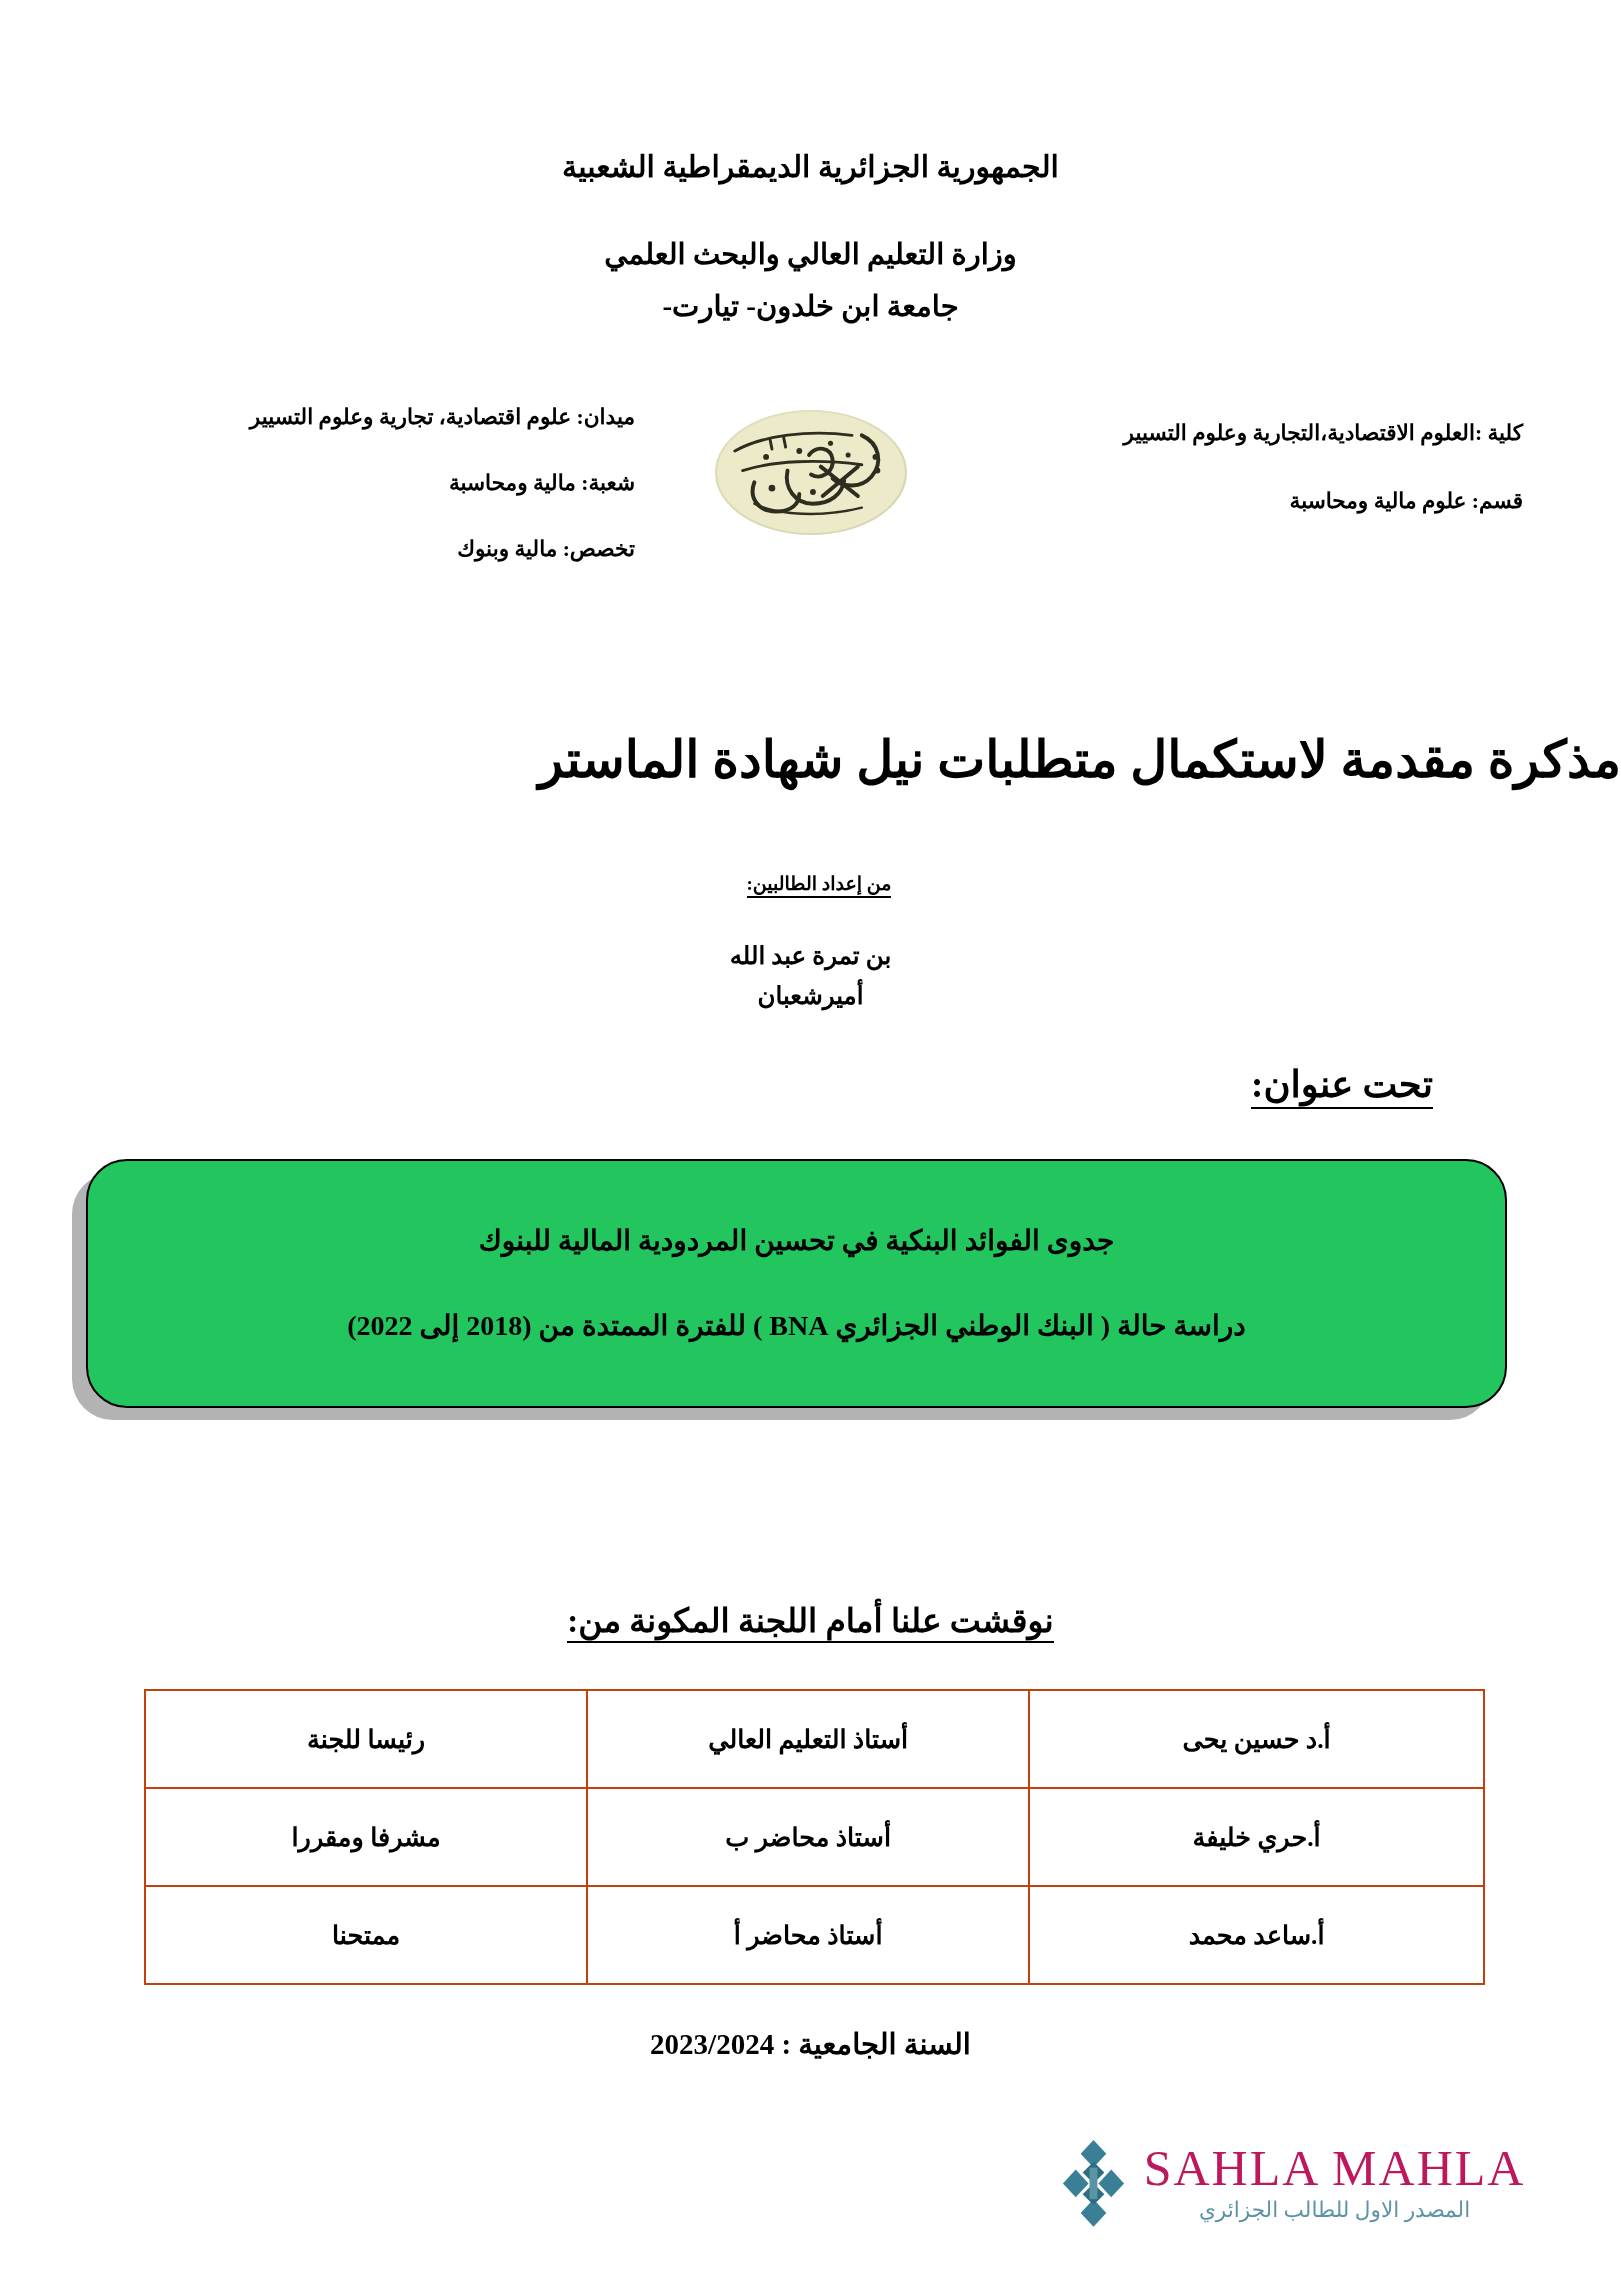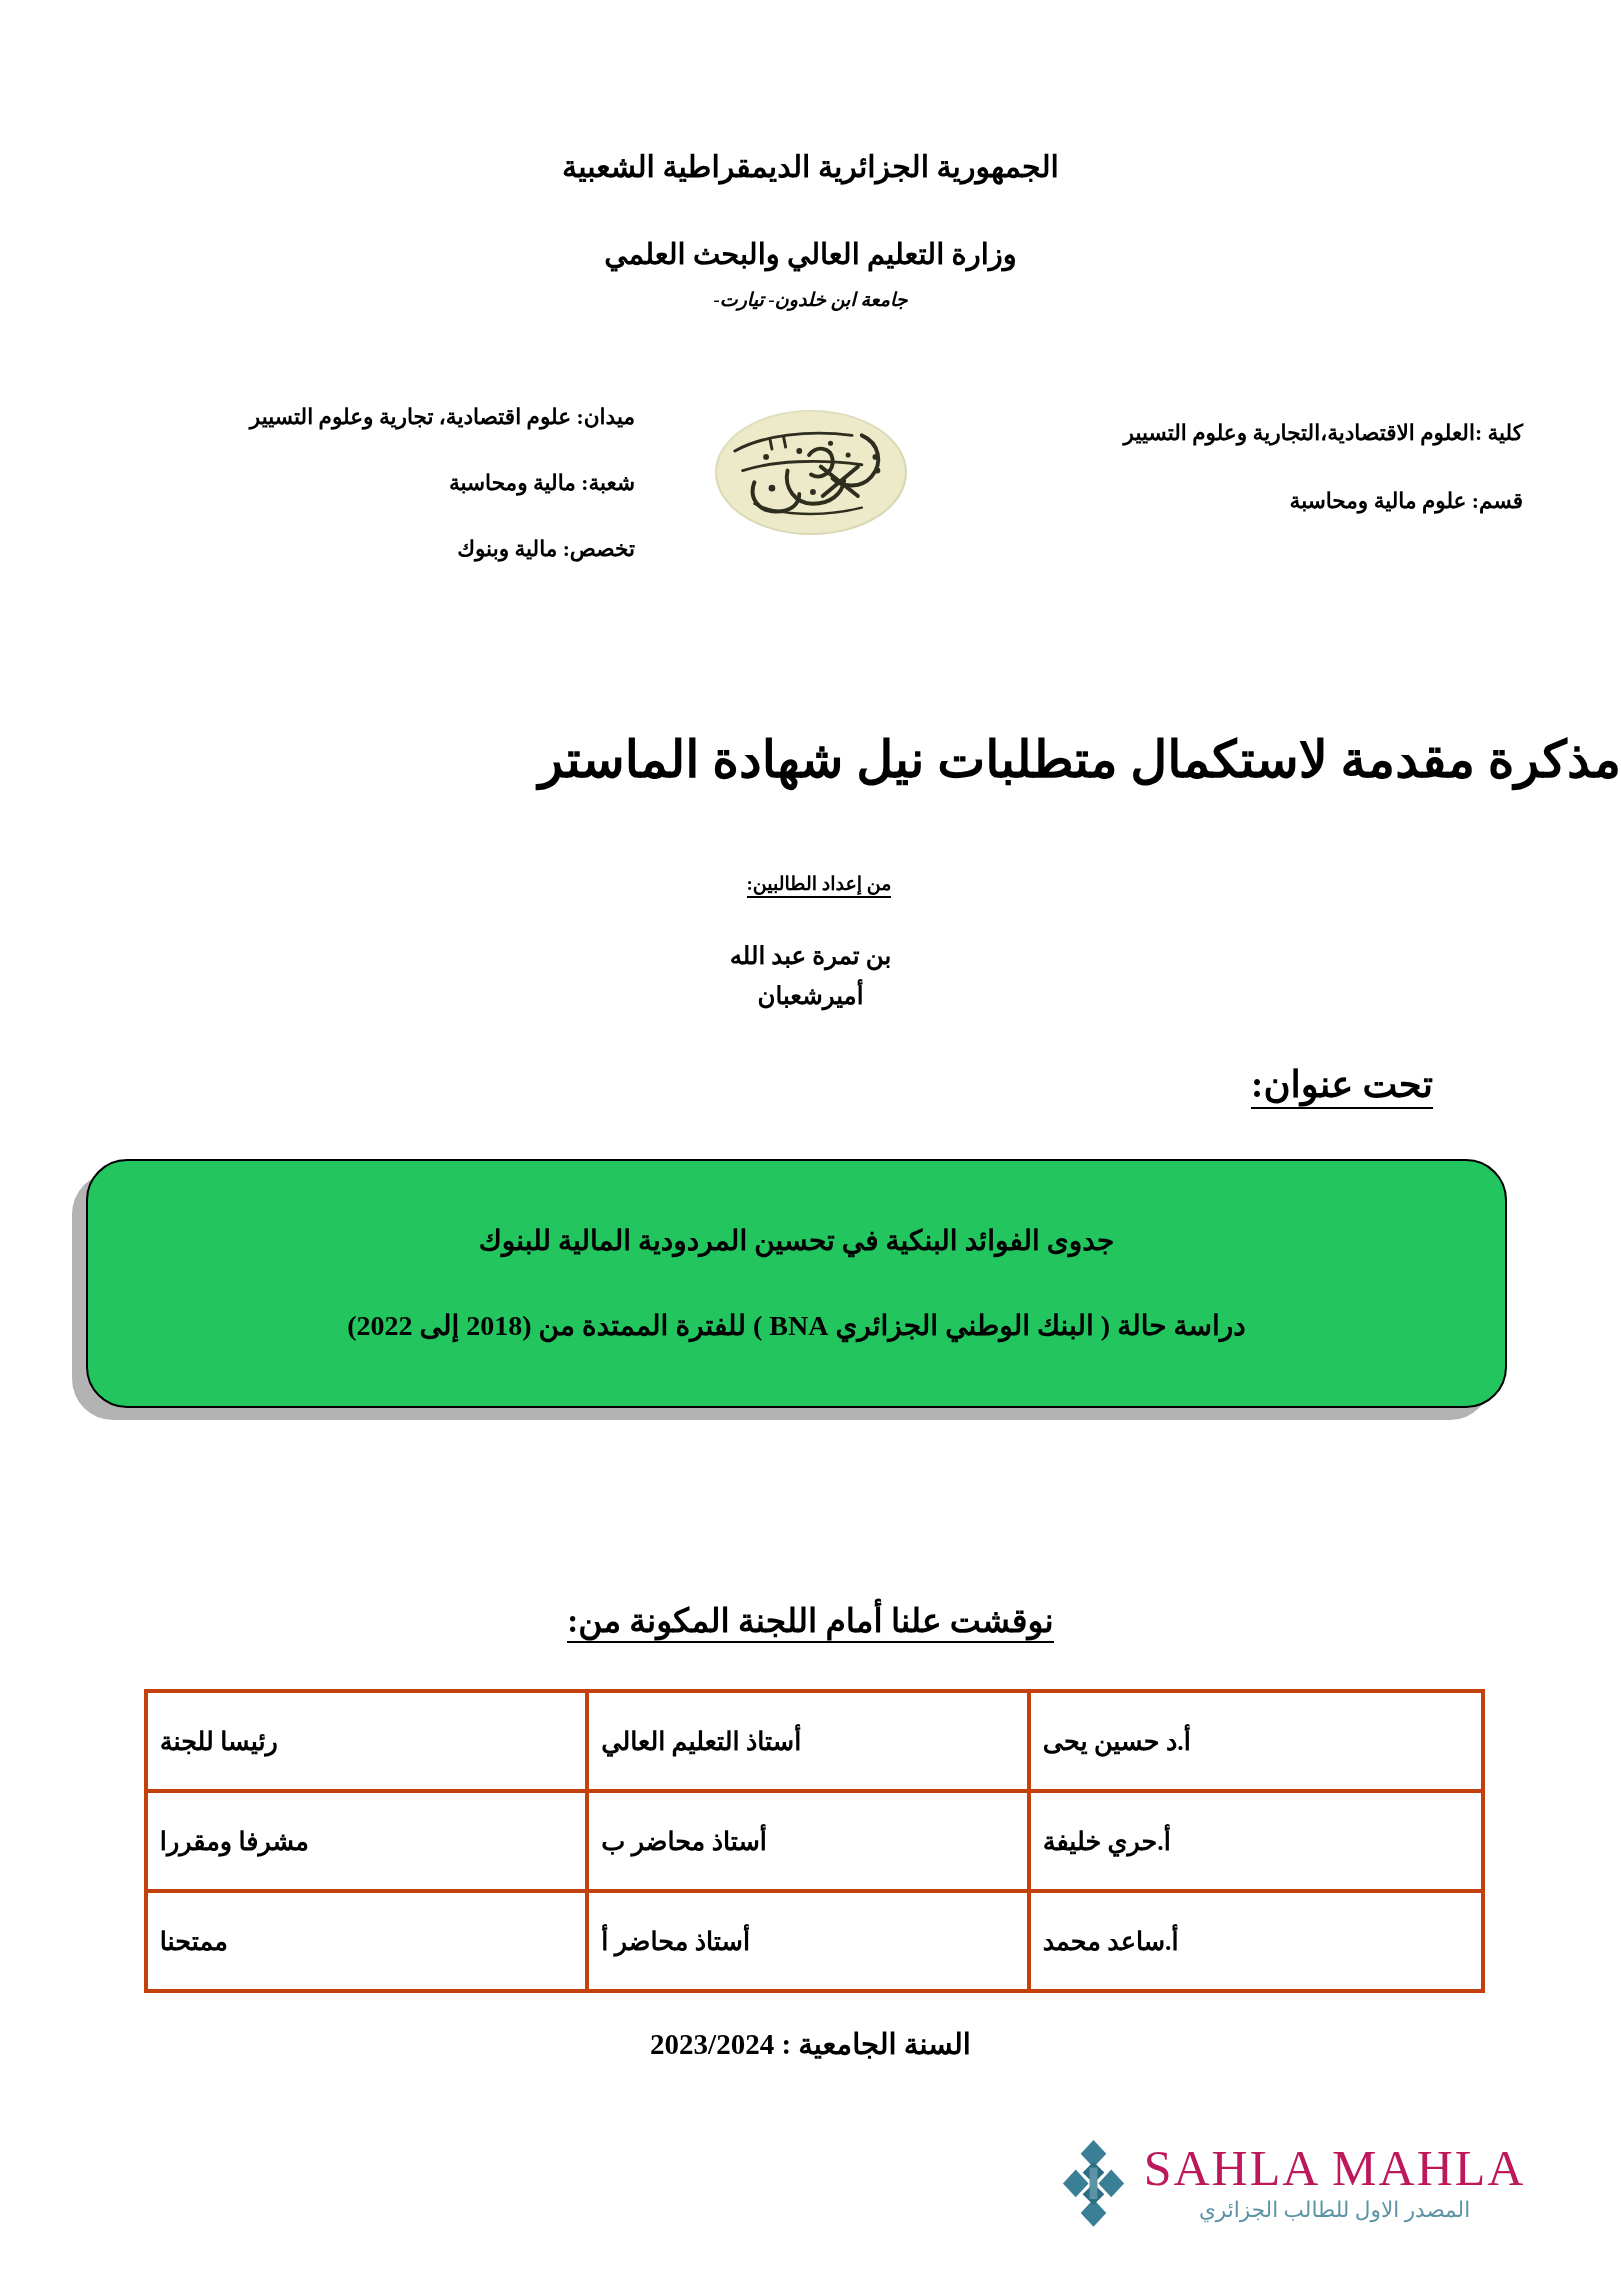--- a/index.html
+++ b/index.html
@@ -38,22 +38,21 @@
   }
   .hdr-republic {
     font-size: 30px;
     margin-bottom: 47px;
   }
   .hdr-ministry {
     font-size: 29px;
     margin-bottom: 13.7px;
   }
   .hdr-university {
-    font-size: 19px;
-    font-style: italic;
+    font-size: 29px;
   }
 
   
   .infoband {
     position: absolute;
     top: 404px;
     left: 0;
     right: 0;
     height: 216px;
   }
@@ -200,23 +199,23 @@
 
   table.committee {
     position: absolute;
     top: 1689px;
     left: 144px;
     width: 1341px;
     border-collapse: collapse;
     table-layout: fixed;
   }
   table.committee td {
-    border: 4px solid #c2410c;
+    border: 2px solid #c2410c;
     height: 96px;
-    text-align: left;
+    text-align: center;
     vertical-align: middle;
     font-size: 25.5px;
     font-weight: bold;
     padding: 0 11.8px;
     font-family: Liberation Serif, serif;
   }
   table.committee td.c-name { width: 34%; }
   table.committee td.c-rank { width: 33%; }
   table.committee td.c-role { width: 33%; }
 

